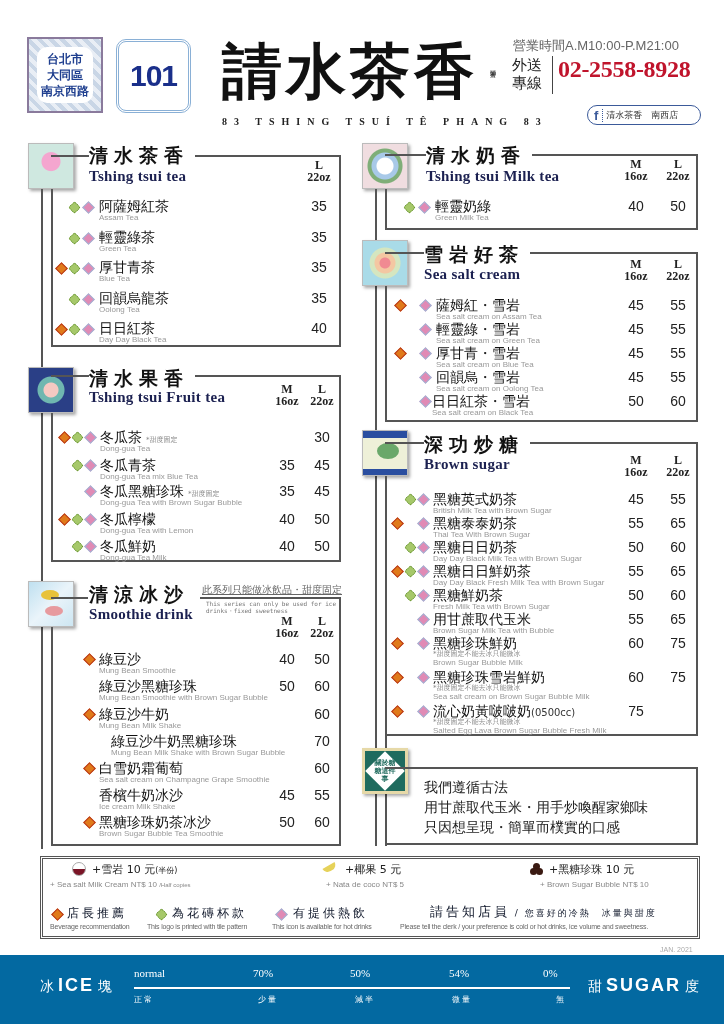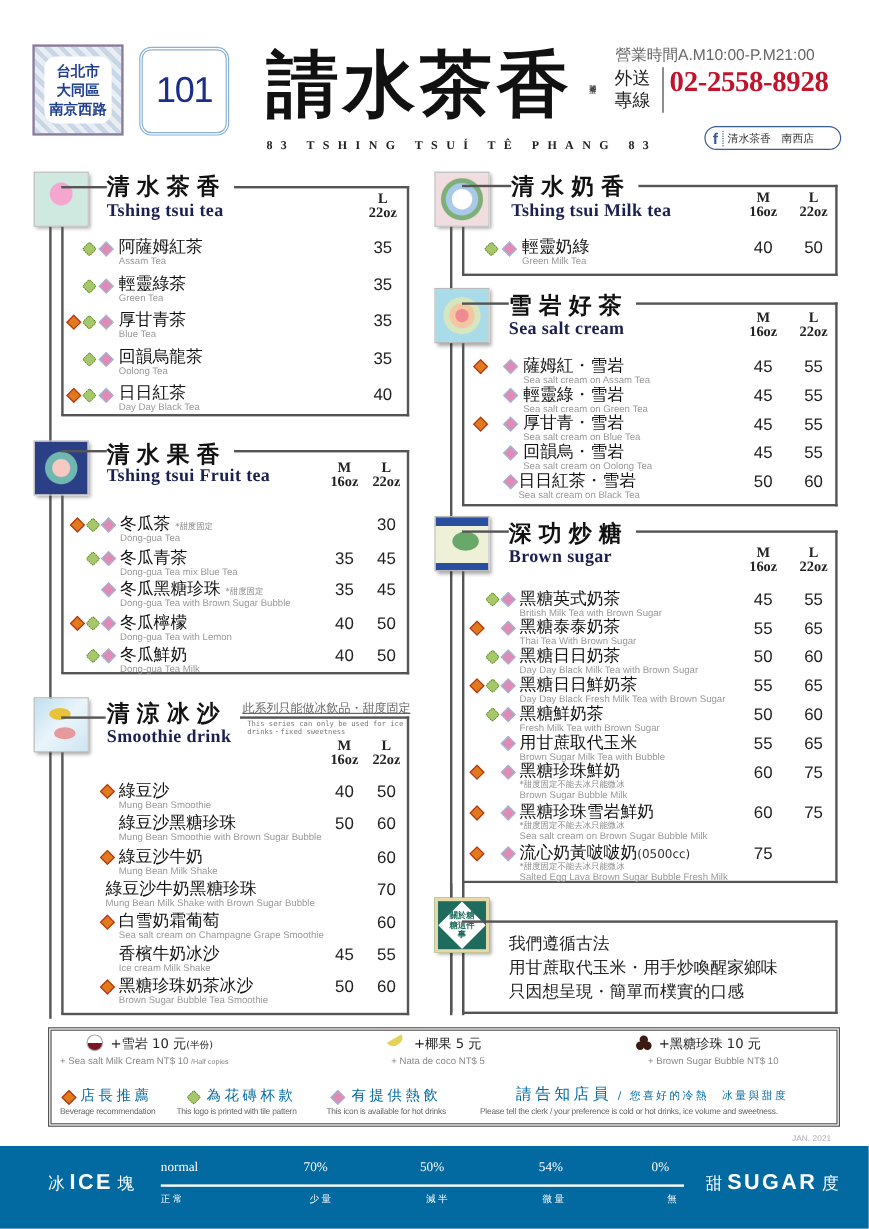--- a/index.html
+++ b/index.html
@@ -5,21 +5,21 @@
 *{box-sizing:border-box;margin:0;padding:0}
 html,body{width:724px;height:1024px;background:#fff;overflow:hidden}
 body{position:relative;font-family:"DejaVu Sans",sans-serif;color:#222}
 .abs{position:absolute}
 
 .tile{position:absolute;border:1px solid #9fb7cf;background:#eef3f8}
 .tile-addr{left:27px;top:37px;width:77px;width:76px;height:76px;background:repeating-linear-gradient(45deg,#c9d6e6 0 4px,#e9eef5 4px 8px);border:2px solid #8a7a9c}
 .tile-addr .inner{position:absolute;left:8px;top:8px;right:8px;bottom:8px;background:#fff;border-radius:10px;display:flex;flex-direction:column;align-items:center;justify-content:center;gap:2px}
 .tile-addr .inner span{font-size:12px;color:#1f3f8f;font-weight:bold;line-height:14px}
 .tile-num{left:116px;top:39px;width:75px;height:74px;background:#fff;border:3px double #8ab0d6;border-radius:10px;display:flex;align-items:center;justify-content:center}
-.tile-num span{font-family:"Liberation Sans",sans-serif;font-size:30px;color:#1a2f8a;font-weight:normal;letter-spacing:-1px}
+.tile-num span{font-family:"Liberation Sans",sans-serif;font-size:30px;color:#1a2f8a;font-weight:bold;letter-spacing:-1px}
 .logo{left:222px;top:36px;font-family:"DejaVu Serif",serif;font-size:60px;font-weight:bold;letter-spacing:4px;color:#111;line-height:70px}
 .logo-sub{left:489px;top:66px;font-size:6px;color:#333;writing-mode:vertical-rl;line-height:8px}
 .romaji{left:222px;top:116px;font-family:"Liberation Serif",serif;font-size:10px;letter-spacing:7px;color:#222;font-weight:bold}
 .hours{left:513px;top:37px;font-size:13px;color:#666;font-family:"Liberation Sans",sans-serif}
 .deliv-label{left:512px;top:56px;font-size:15px;line-height:18px;color:#222;width:36px}
 .deliv-sep{left:552px;top:56px;width:1px;height:38px;background:#444}
 .phone{left:558px;top:56px;font-family:"Liberation Serif",serif;font-size:24px;font-weight:bold;color:#c0142c;letter-spacing:-0.3px}
 .fb{left:587px;top:105px;width:114px;height:20px;border:1px solid #3b5a9a;border-radius:10px;display:flex;align-items:center;padding-left:6px;gap:4px}
 .fb .f{font-family:"Liberation Sans",sans-serif;font-weight:bold;color:#3b5a9a;font-size:13px}
 .fb .t{font-size:9px;color:#333;border-left:1px dotted #3b5a9a;padding-left:3px}
@@ -43,21 +43,21 @@
 .ic-o{background:#e07a1a;border:1px solid #b8351a}
 .ic-g{background:#a6c86a;border:1px dotted #5d8a2a;border-radius:2px}
 .ic-p{background:#e08ab5;border:1px solid #9db8d8}
 .smnote-zh{position:absolute;font-size:10px;color:#666;text-decoration:underline;white-space:nowrap}
 .smnote-en{position:absolute;font-family:"DejaVu Sans Mono",monospace;font-size:6px;color:#777;line-height:7px;width:140px}
 .about{position:absolute;font-size:14px;line-height:20px;color:#222}
 
 .infobox{position:absolute;left:40px;top:856px;width:660px;height:83px;border:3px double #555}
 .addon{position:absolute;font-size:11px;color:#222;white-space:nowrap}
 .addon-en{position:absolute;font-family:"Liberation Sans",sans-serif;font-size:8px;color:#888;white-space:nowrap}
-.legend{position:absolute;font-size:12px;letter-spacing:3px;color:#0369a1;white-space:nowrap}
+.legend{position:absolute;font-size:12px;letter-spacing:3px;color:#0f172a;white-space:nowrap}
 .legend-en{position:absolute;font-family:"Liberation Sans",sans-serif;font-size:7px;color:#666;white-space:nowrap;letter-spacing:-0.2px}
 .date{position:absolute;left:660px;top:946px;font-family:"Liberation Sans",sans-serif;font-size:7px;color:#aaa}
 .footer{position:absolute;left:0;top:955px;width:724px;height:69px;background:#0369a1}
 .footer .lbl{position:absolute;color:#fff;font-size:14px;white-space:nowrap}
 .footer .lbl b{font-family:"Liberation Sans",sans-serif;font-size:18px;letter-spacing:2px;margin:0 4px}
 .footer .lv{position:absolute;top:12px;color:#fff;font-family:Liberation Serif, serif;font-size:11px}
 .footer .lvz{position:absolute;top:39px;color:#fff;font-size:8px;letter-spacing:2px}
 .footer .rule{position:absolute;left:134px;top:32px;width:436px;height:2px;background:#fff}
 </style>
 </head>
@@ -239,21 +239,21 @@
   <div class="price" style="left:307px;top:678px">60</div>
 
   <div class="item" style="left:99px;top:706px;width:180px">
     <div class="zh">綠豆沙牛奶</div>
       <div class="en">Mung Bean Milk Shake</div>
   </div>
   <span class="ic ic-o" style="left:85px;top:710px"></span>
   <div class="price" style="left:272px;top:706px"></div>
   <div class="price" style="left:307px;top:706px">60</div>
 
-  <div class="item" style="left:88px;top:733px;width:180px">
+  <div class="item" style="left:111px;top:733px;width:180px">
     <div class="zh">綠豆沙牛奶黑糖珍珠</div>
       <div class="en">Mung Bean Milk Shake with Brown Sugar Bubble</div>
   </div>
   <div class="price" style="left:272px;top:733px"></div>
   <div class="price" style="left:307px;top:733px">70</div>
 
   <div class="item" style="left:99px;top:760px;width:180px">
     <div class="zh">白雪奶霜葡萄</div>
       <div class="en">Sea salt cream on Champagne Grape Smoothie</div>
   </div>

